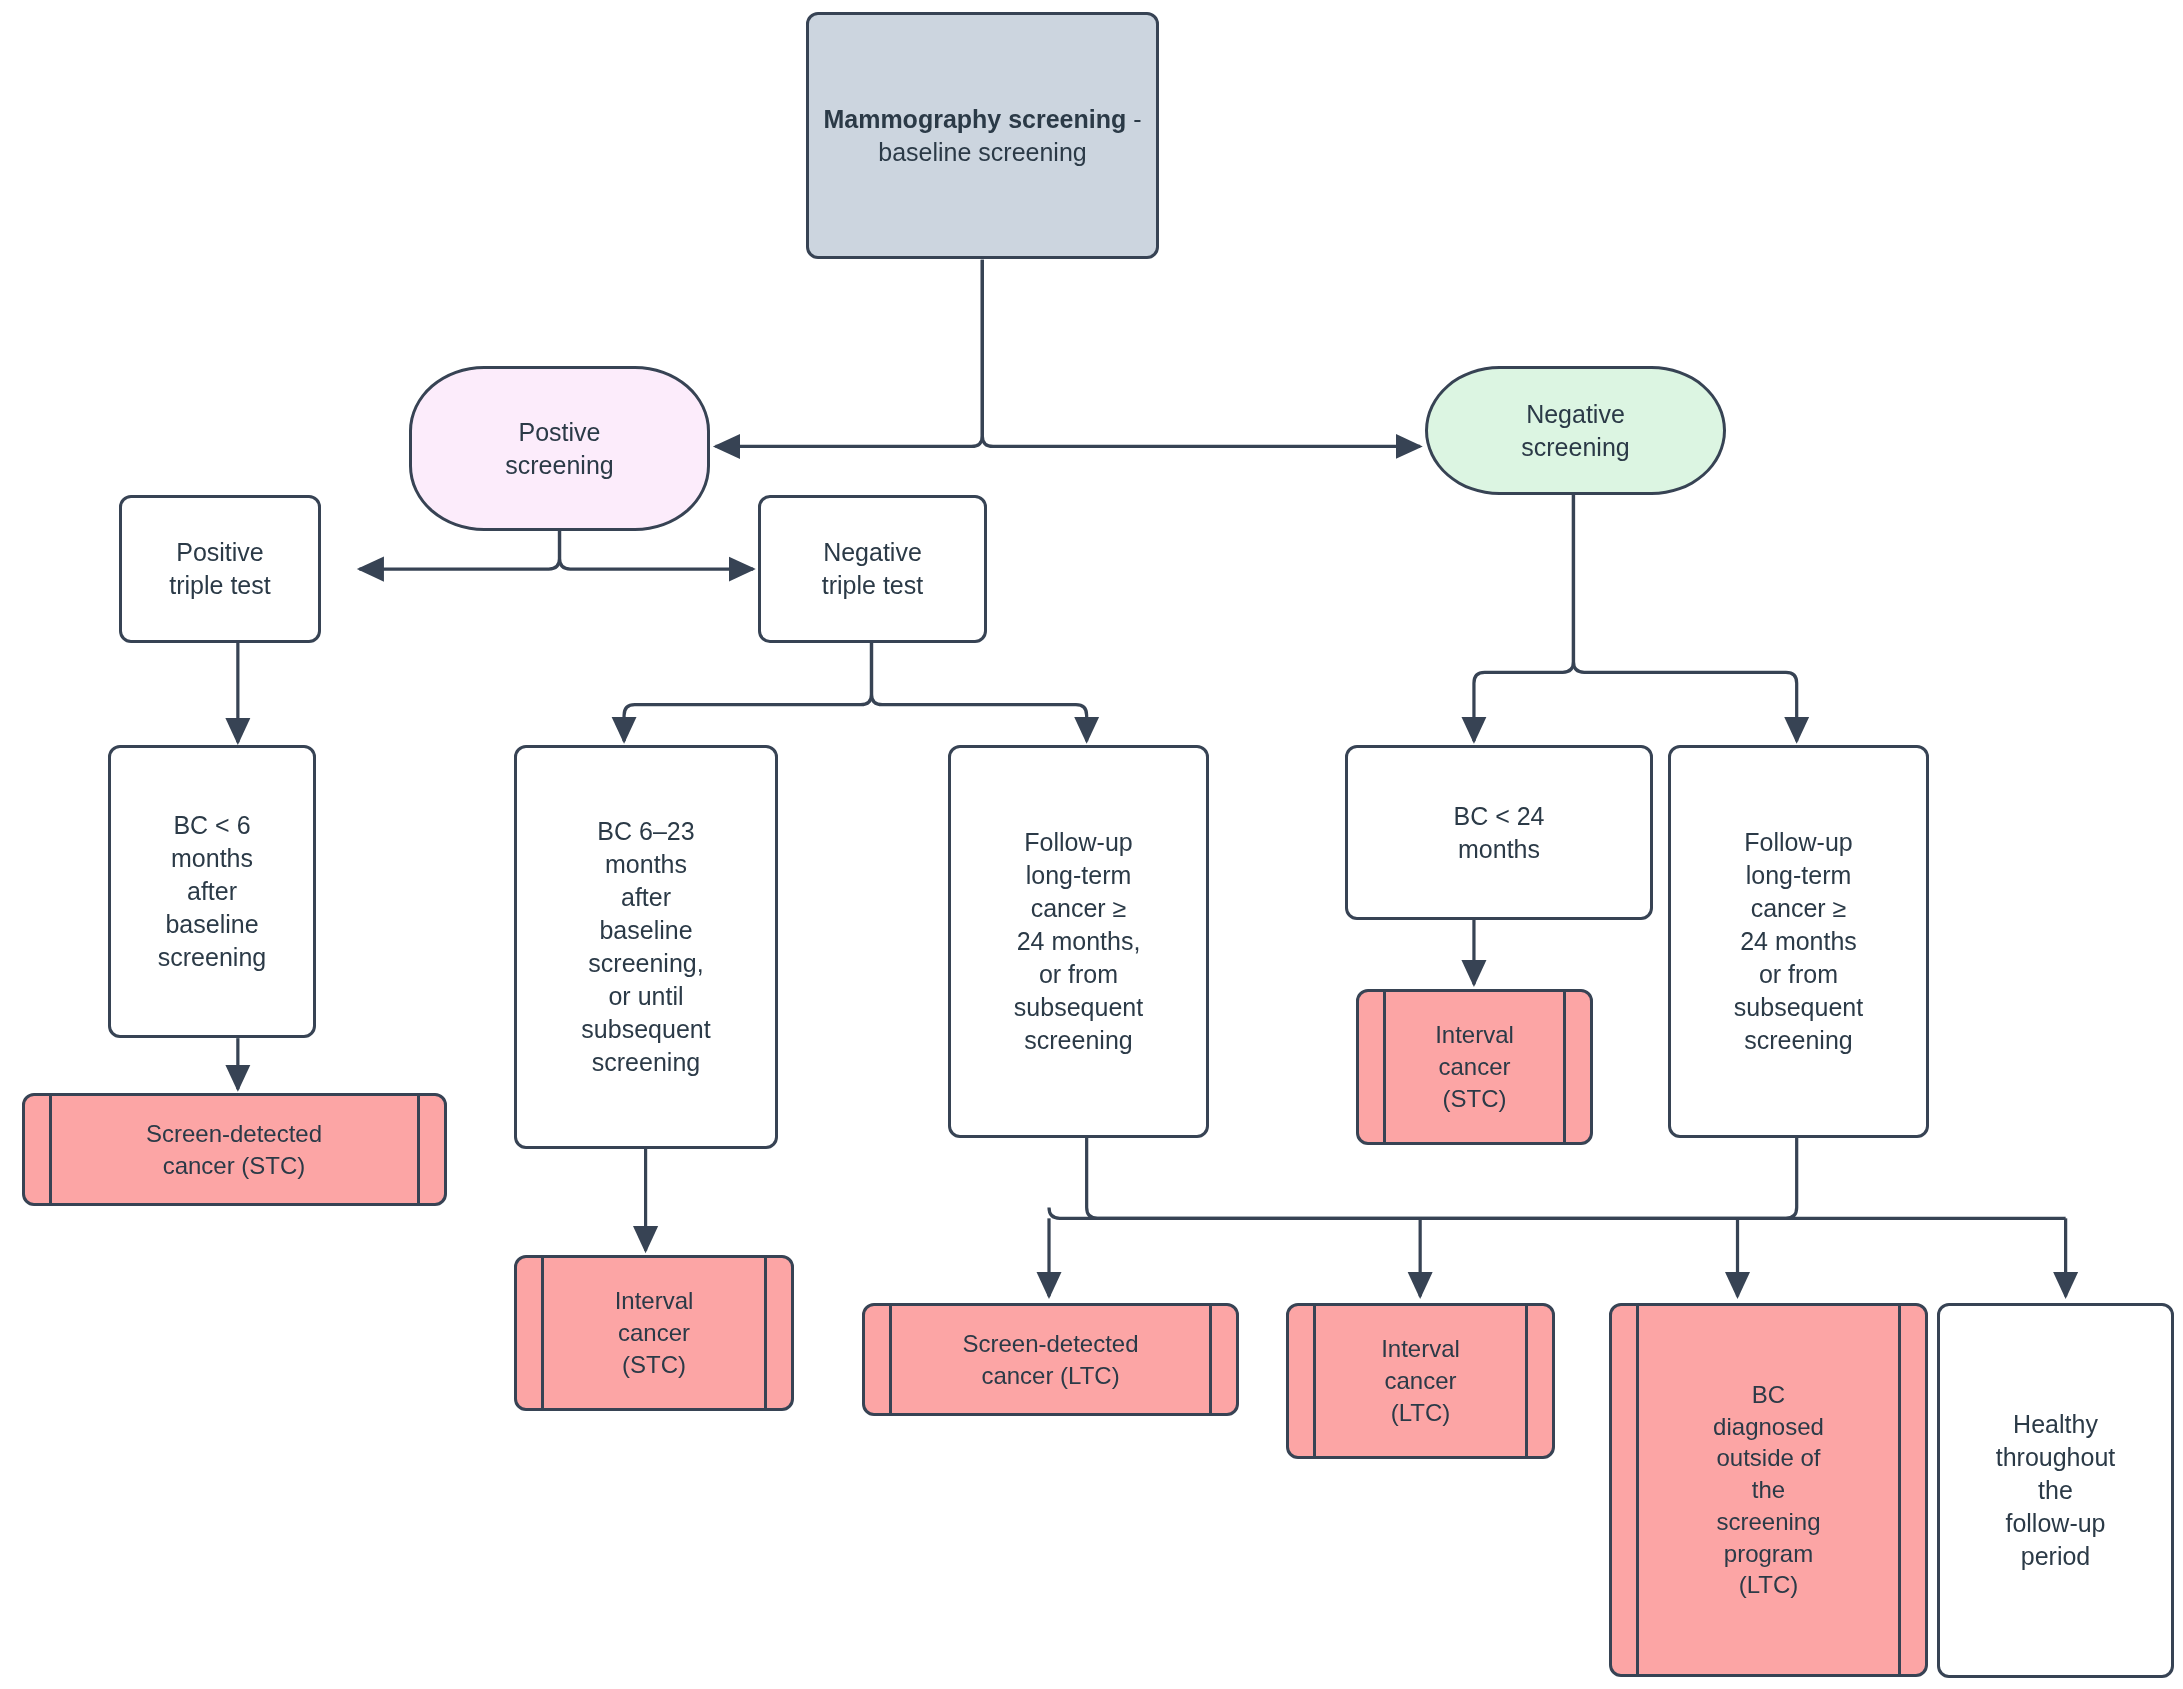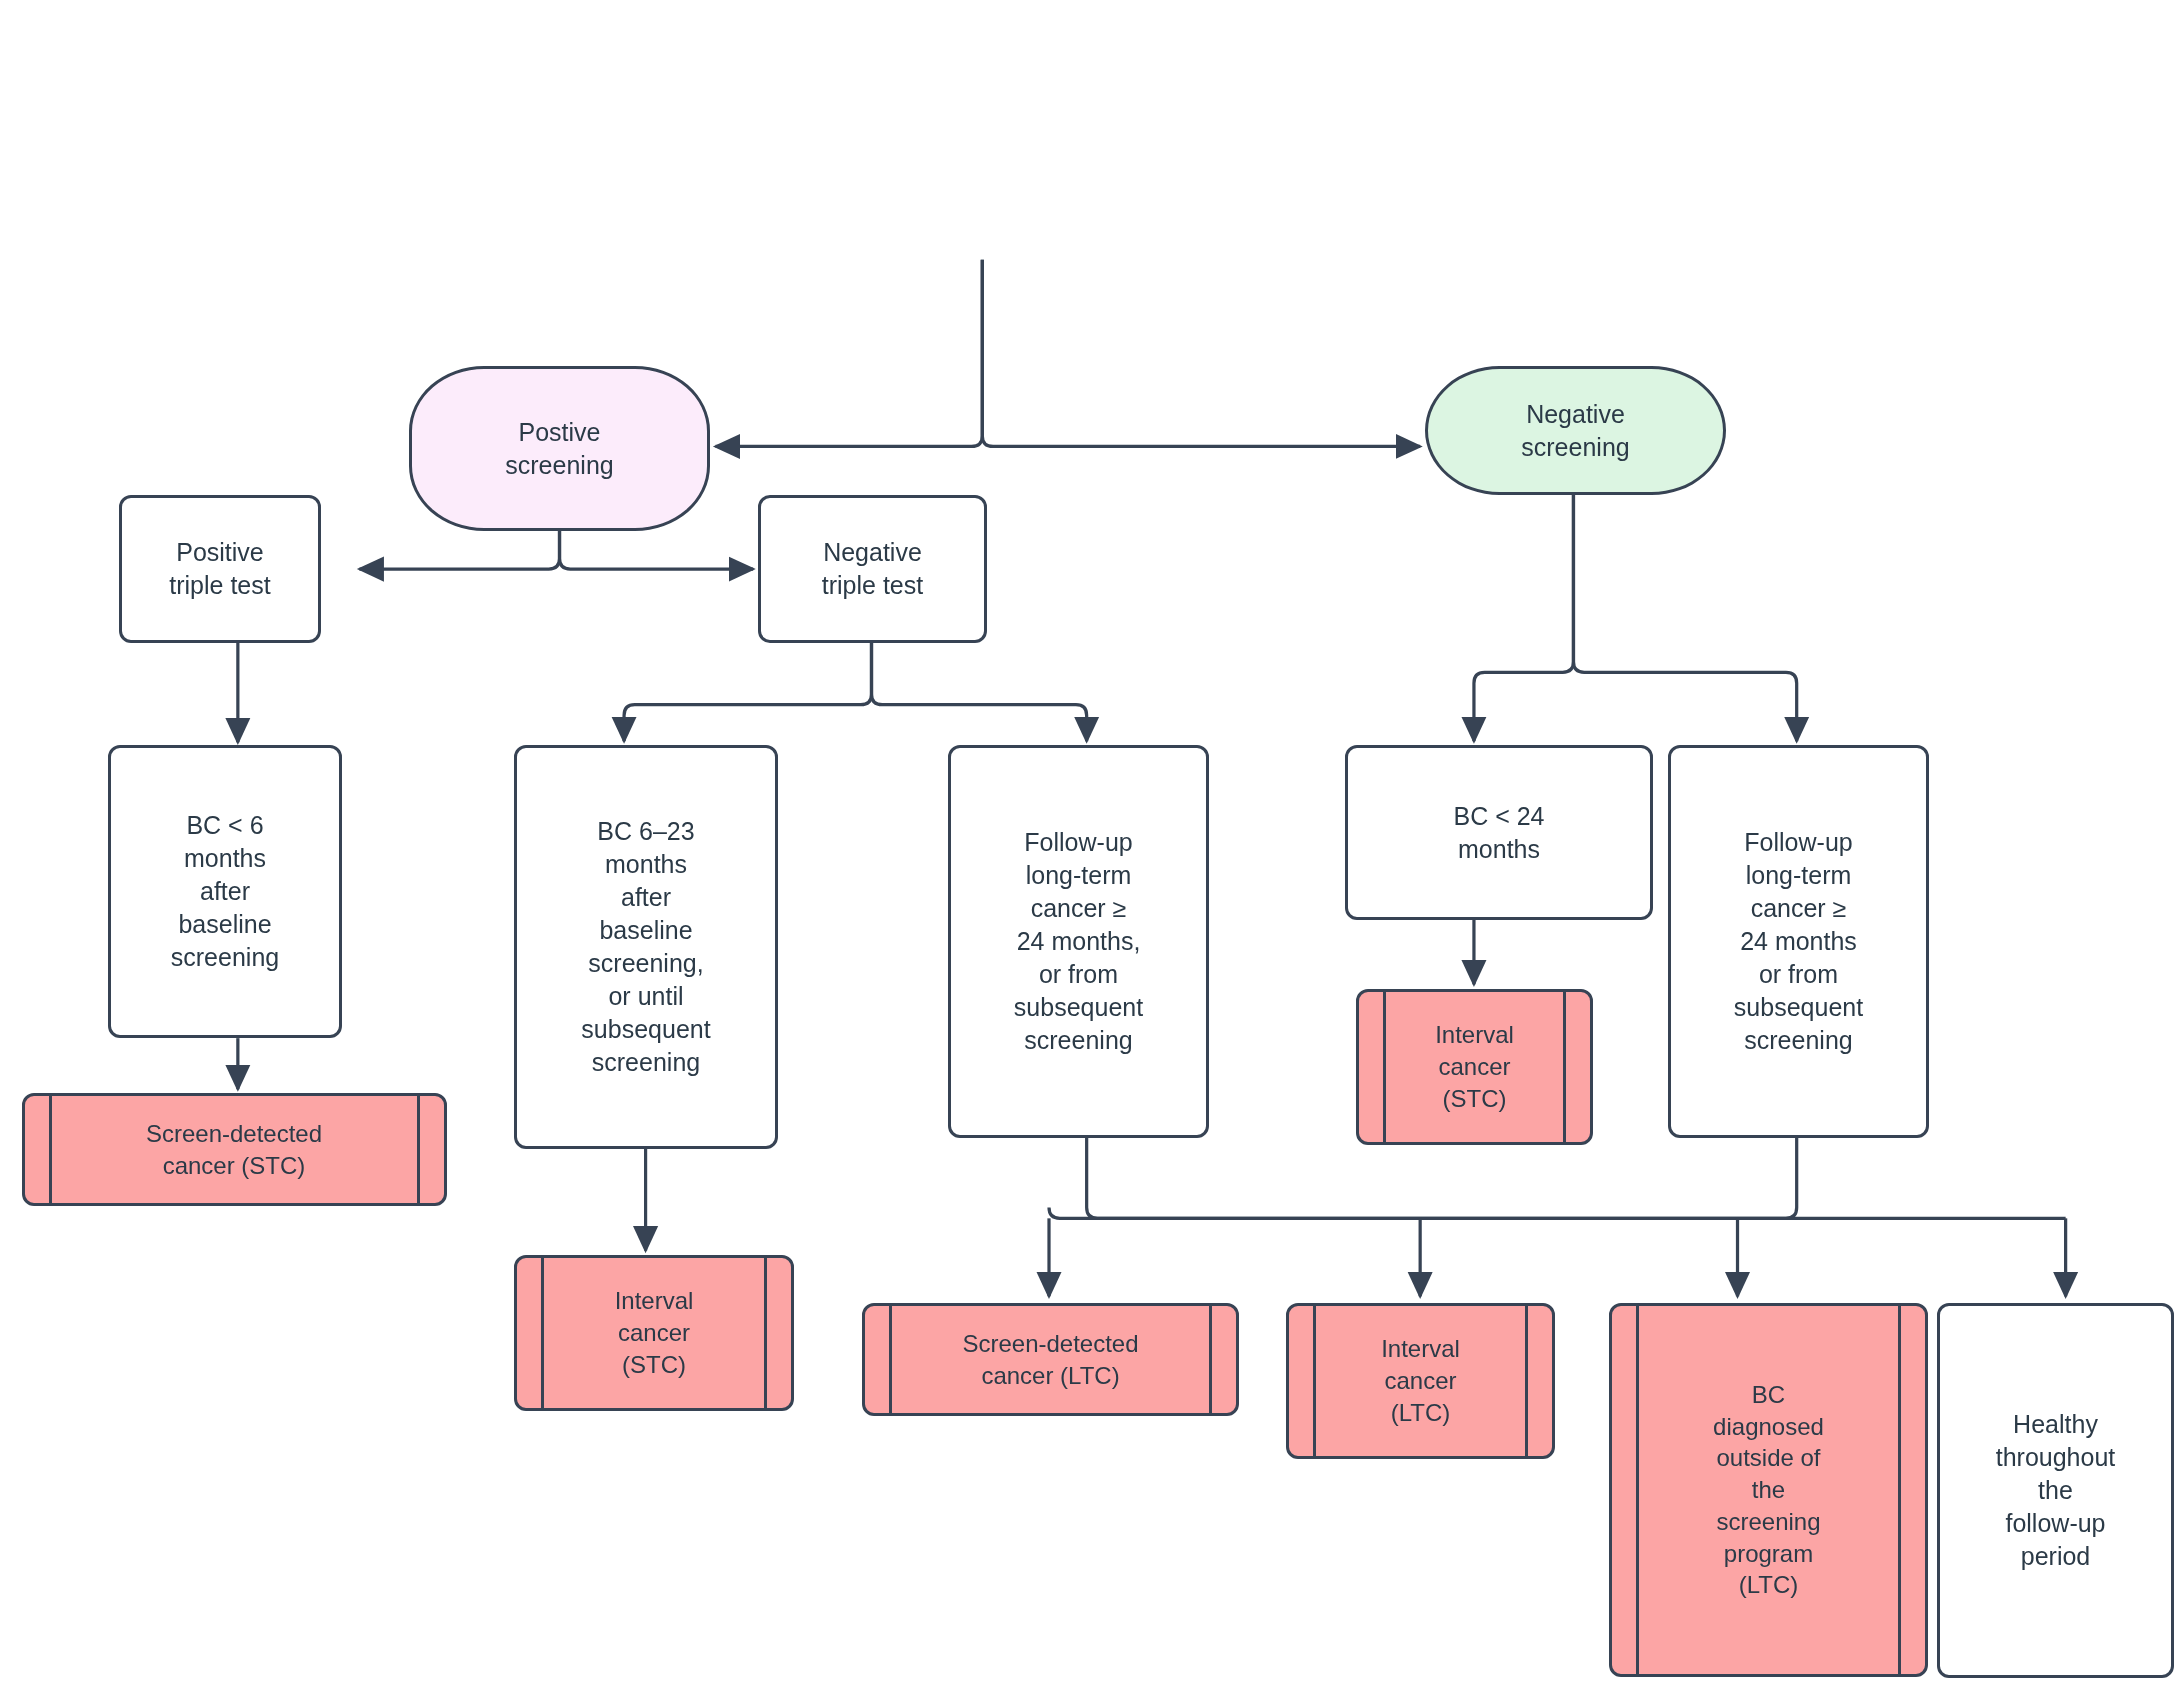--- a/index.html
+++ b/index.html
@@ -62,20 +62,23 @@
       <path d="M3340,2110 L3340,2245 Q3340,2265 3320,2265 L1970,2265 Q1950,2265 1950,2245" stroke-dasharray="0"></path>
     </g>
     <g fill="none" stroke="#374354" stroke-width="6" marker-end="url(#ah)">
       <path d="M1950,2265 L1950,2285 Q1950,2305 1950,2305 L1950,2410"></path>
       <path d="M2640,2265 L2640,2410"></path>
       <path d="M3230,2265 L3230,2410"></path>
       <path d="M3840,2265 L3840,2410"></path>
     </g>
   </svg>
 
+  <div class="node rect grayfill t46" style="left:806px;top:12px;width:353px;height:247px;">
+    <span class="lbl"><b class="b">Mammography screening</b><span> - baseline screening</span></span>
+  </div>
 
   <div class="node stadium pinkfill t46" style="left:409px;top:366px;width:301px;height:165px;">
     <span class="lbl">Postive
 screening</span>
   </div>
 
   <div class="node stadium greenfill t46" style="left:1425px;top:366px;width:301px;height:129px;">
     <span class="lbl">Negative
 screening</span>
   </div>
@@ -83,21 +86,21 @@
   <div class="node rect t46" style="left:119px;top:495px;width:202px;height:148px;">
     <span class="lbl">Positive
 triple test</span>
   </div>
 
   <div class="node rect t46" style="left:758px;top:495px;width:229px;height:148px;">
     <span class="lbl">Negative
 triple test</span>
   </div>
 
-  <div class="node rect t46" style="left:108px;top:745px;width:234px;height:293px;">
+  <div class="node rect t46" style="left:108px;top:745px;width:208px;height:293px;">
     <span class="lbl">BC &lt; 6
 months
 after
 baseline
 screening</span>
   </div>
 
   <div class="node rect bluefill sub t44" style="left:21.5px;top:1093px;width:425px;height:113px;">
     <span class="lbl">Screen-detected
 cancer (STC)</span>

